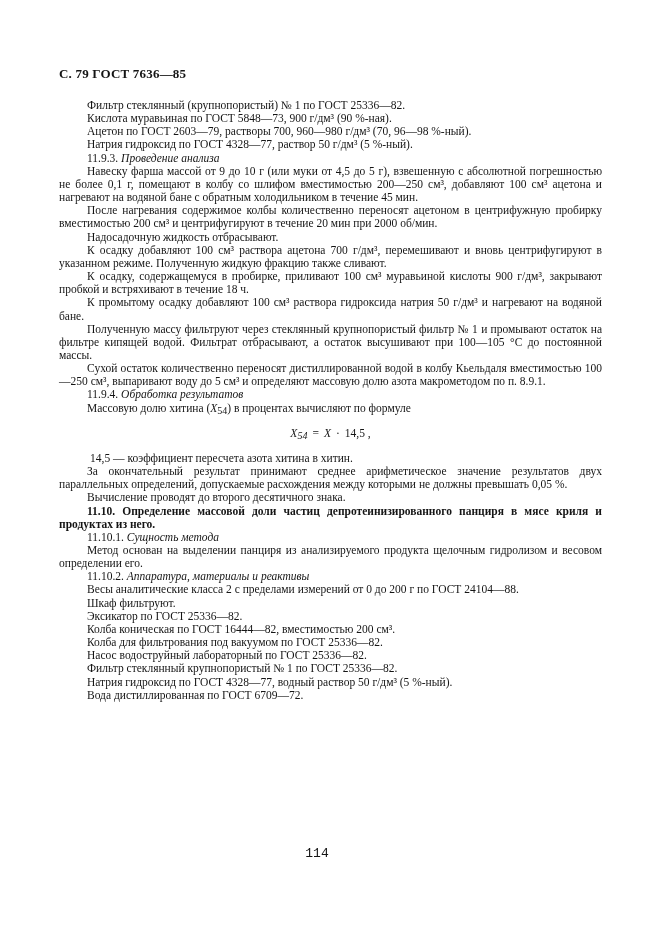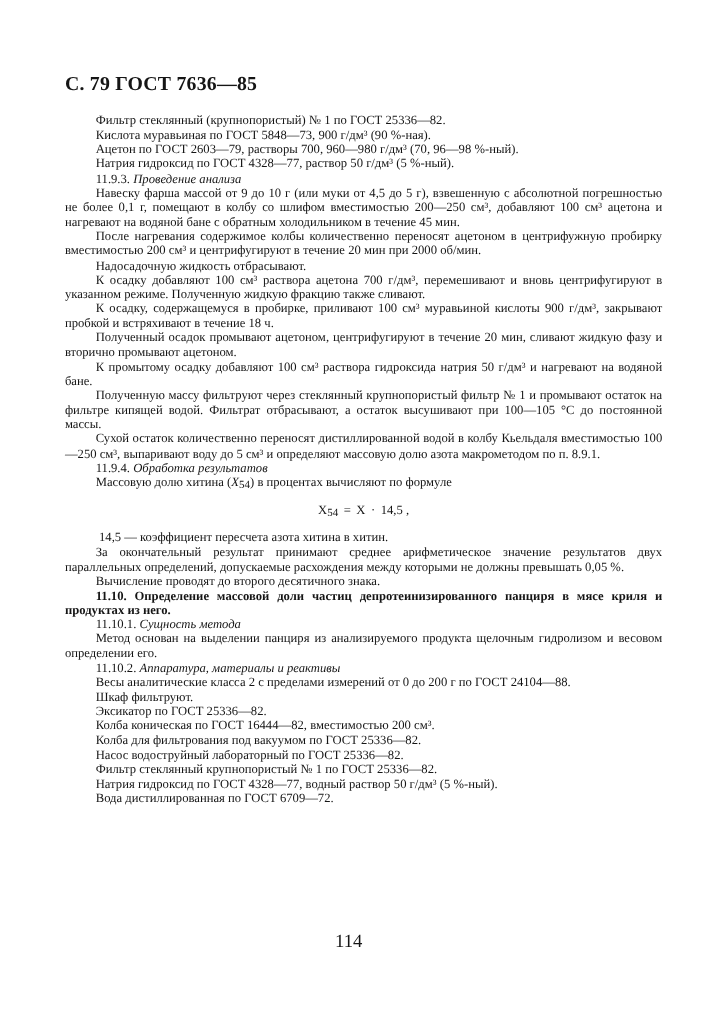--- a/index.html
+++ b/index.html
@@ -15,21 +15,21 @@
     background: #ffffff;
     overflow: hidden;
   }
   .content {
     position: absolute;
     left: 59px; top: 66px;
     width: 543px;
   }
   .doc-header {
     font-weight: bold;
-    font-size: 18px;
+    font-size: 13px;
     margin-bottom: 17px;
     letter-spacing: 0.2px;
   }
   .text-body {
     font-size: 11.5px;
     line-height: 13.15px;
     text-align: justify;
   }
   .text-body p { margin: 0; }
   .p { text-indent: 28px; }
@@ -38,33 +38,34 @@
   sub {
     font-size: 10px;
     line-height: 0;
     vertical-align: -2px;
   }
   .formula-row {
     text-align: center;
     text-indent: 0;
     margin: 12px 0 12px 0;
   }
-  .formula-row .var { }
+  .formula-row .var { font-style: italic; }
   .formula-row .op { margin: 0 5px; }
   .where-a {
     text-indent: -40px;
     padding-left: 61px;
   }
   .where-b { text-indent: 31px; }
   .page-footer {
     position: absolute;
     top: 846px; left: 0;
     width: 634px;
     text-align: center;
-    font-size: 17px;
+    font-size: 13px;
+    font-family: Liberation Mono, monospace;
   }
 </style>
 </head>
 <body style="background: rgb(255, 255, 255); color: rgb(21, 21, 21);">
 
 <div class="page">
   <div class="content">
 
     <div class="doc-header">С. 79 ГОСТ 7636—85</div>
 
@@ -74,21 +75,20 @@
       <p class="p">Ацетон по ГОСТ 2603—79, растворы 700, 960—980 г/дм³ (70, 96—98 %-ный).</p>
       <p class="p">Натрия гидроксид по ГОСТ 4328—77, раствор 50 г/дм³ (5 %-ный).</p>
 
       <p class="p"><span>11.9.3.</span> <span class="it">Проведение анализа</span></p>
 
       <p class="p">Навеску фарша массой от 9 до 10 г (или муки от 4,5 до 5 г), взвешенную с абсолютной погрешностью не более 0,1 г, помещают в колбу со шлифом вместимостью 200—250 см³, добавляют 100 см³ ацетона и нагревают на водяной бане с обратным холодильником в течение 45 мин.</p>
       <p class="p">После нагревания содержимое колбы количественно переносят ацетоном в центрифужную пробирку вместимостью 200 см³ и центрифугируют в течение 20 мин при 2000 об/мин.</p>
       <p class="p">Надосадочную жидкость отбрасывают.</p>
       <p class="p">К осадку добавляют 100 см³ раствора ацетона 700 г/дм³, перемешивают и вновь центрифугируют в указанном режиме. Полученную жидкую фракцию также сливают.</p>
       <p class="p">К осадку, содержащемуся в пробирке, приливают 100 см³ муравьиной кислоты 900 г/дм³, закрывают пробкой и встряхивают в течение 18 ч.</p>
-      <p class="p">Полученный осадок промывают ацетоном, центрифугируют в течение 20 мин, сливают жидкую фазу и вторично промывают ацетоном.</p>
       <p class="p">К промытому осадку добавляют 100 см³ раствора гидроксида натрия 50 г/дм³ и нагревают на водяной бане.</p>
       <p class="p">Полученную массу фильтруют через стеклянный крупнопористый фильтр № 1 и промывают остаток на фильтре кипящей водой. Фильтрат отбрасывают, а остаток высушивают при 100—105 °С до постоянной массы.</p>
       <p class="p">Сухой остаток количественно переносят дистиллированной водой в колбу Кьельдаля вместимостью 100—250 см³, выпаривают воду до 5 см³ и определяют массовую долю азота макрометодом по п. 8.9.1.</p>
 
       <p class="p"><span>11.9.4.</span> <span class="it">Обработка результатов</span></p>
 
       <p class="p"><span>Массовую долю хитина (</span><span class="it">Х</span><sub>54</sub><span>) в процентах вычисляют по формуле</span></p>
 
       <div class="formula-row"><span class="var"><span>Х</span><sub>54</sub></span><span class="op">=</span><span class="var">Х</span><span class="op">·</span><span>14,5</span> <span>,</span></div>
 

